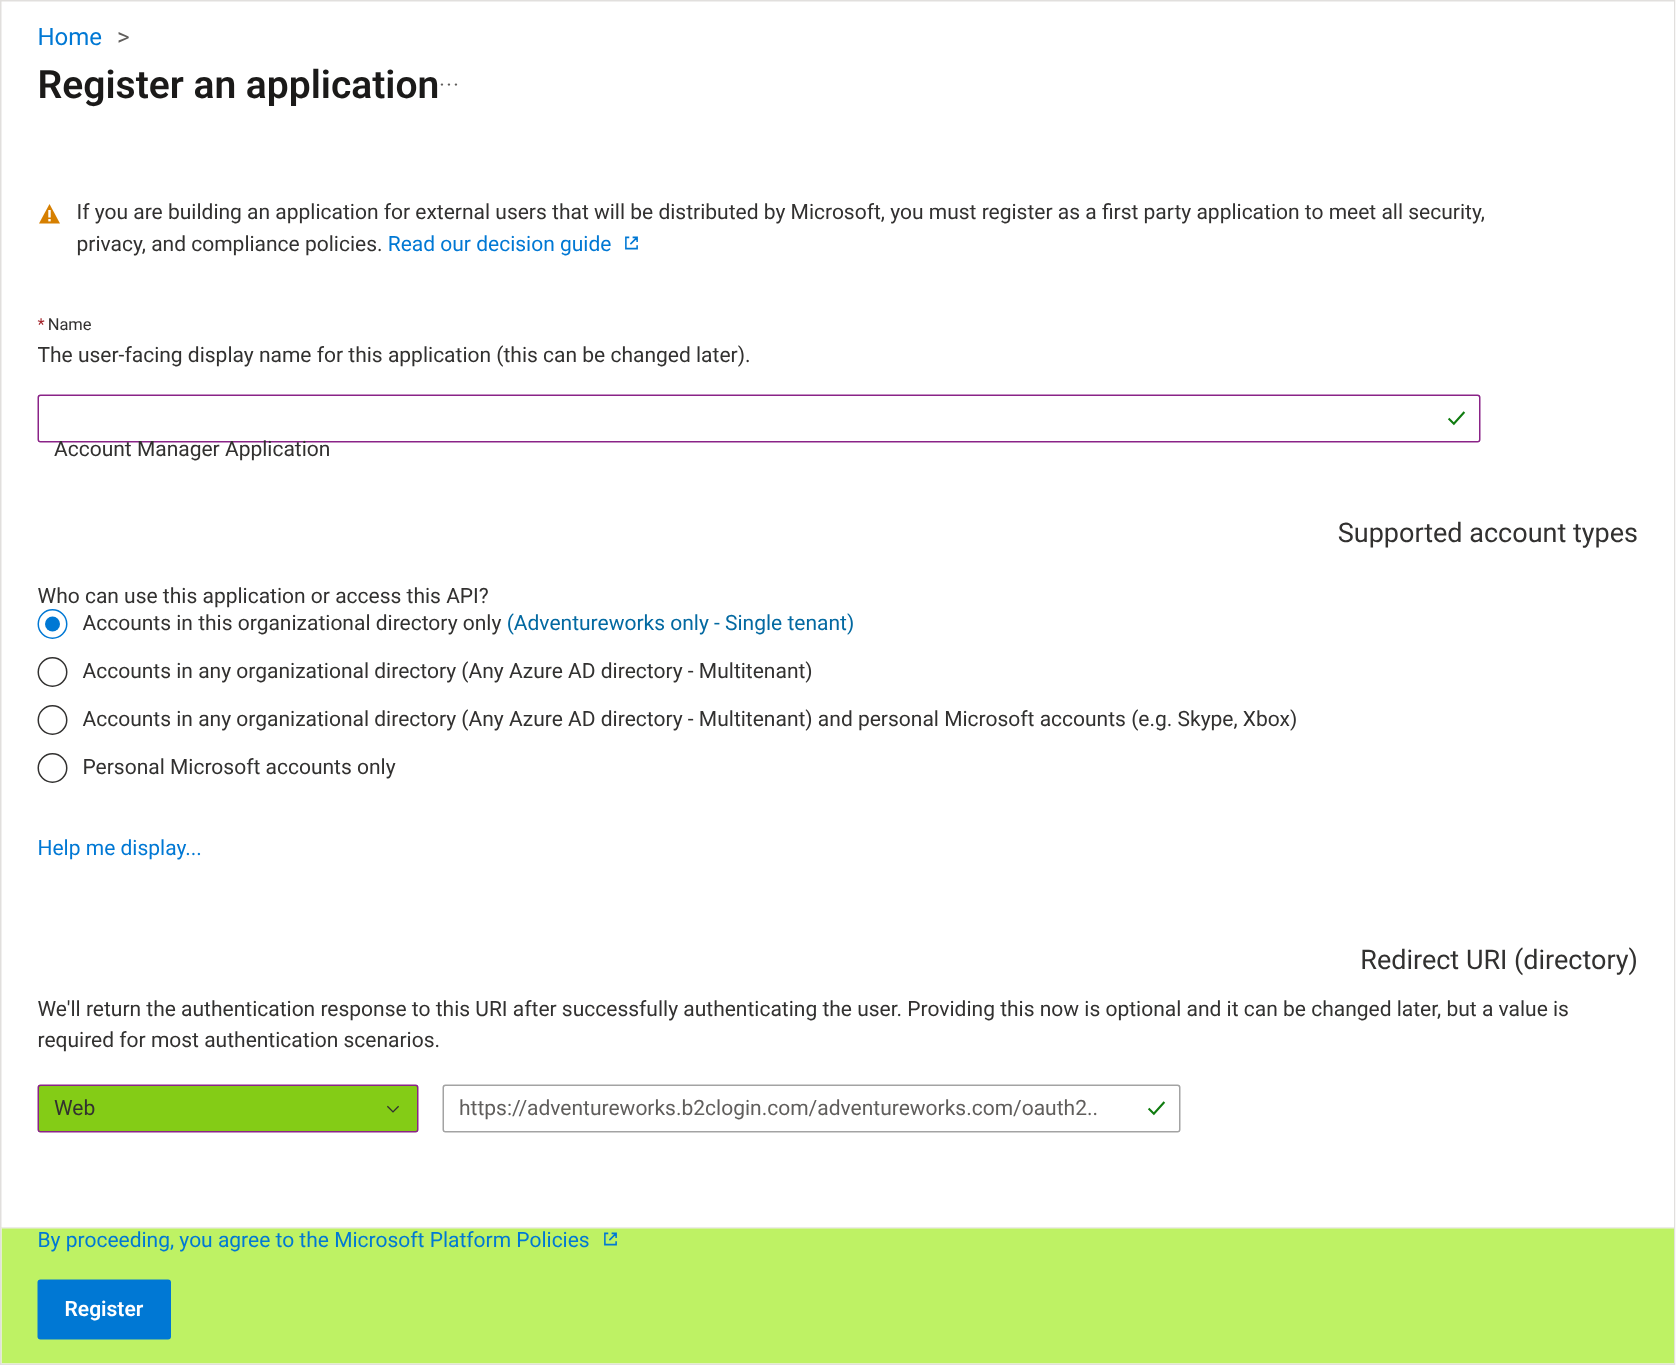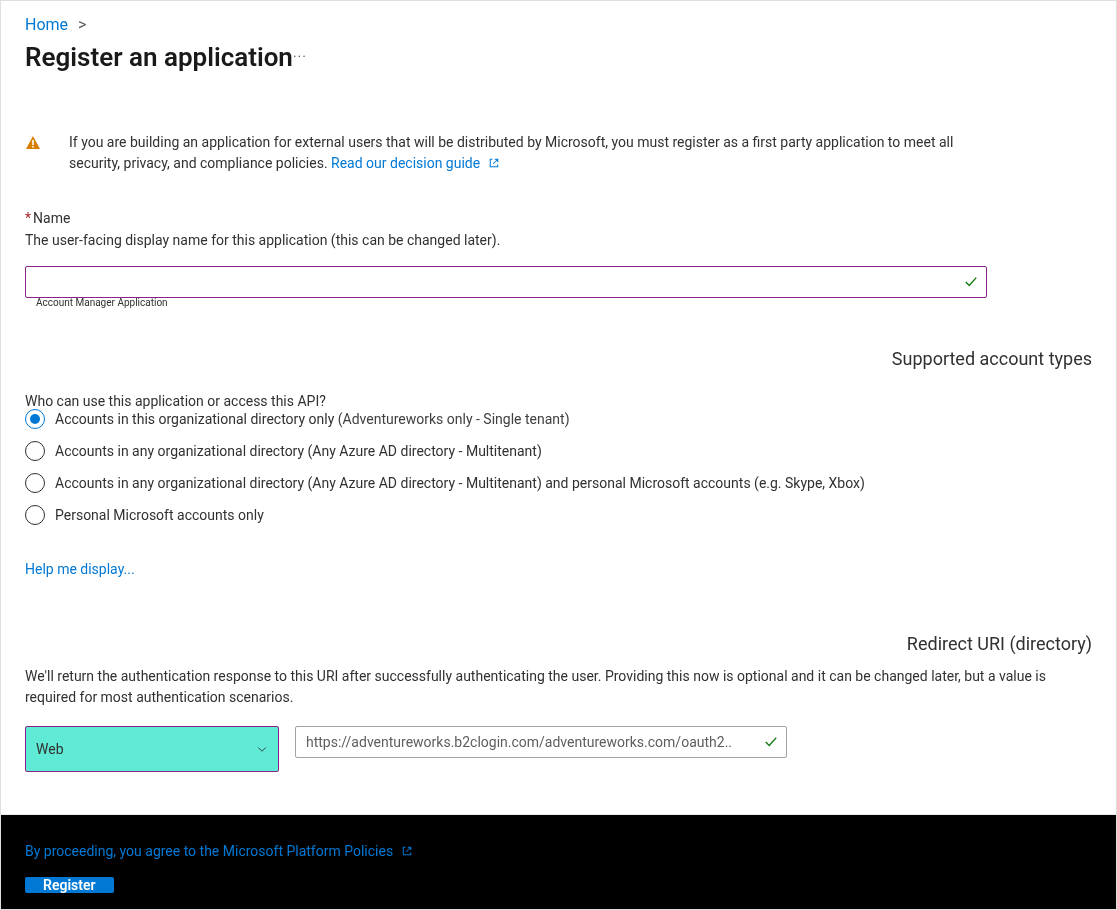--- a/index.html
+++ b/index.html
@@ -44,59 +44,59 @@
     color: #1b1a19;
   }
   .more-icon {
     color: #605e5c;
     letter-spacing: 1px;
     font-size: 14px;
     cursor: pointer;
   }
   .info-banner {
     display: flex;
-    gap: 28px;
+    gap: 10px;
     margin-bottom: 36px;
     padding-right: 100px;
   }
   .warn-icon {
     width: 16px; height: 16px;
     flex: 0 0 16px;
     margin-top: 3px;
   }
   .info-banner .text {
     line-height: 1.5;
   }
   .link { color: #0078d4; text-decoration: none; cursor: pointer; }
   .ext-icon { width: 12px; height: 12px; display: inline-block; vertical-align: -1px; margin-left: 4px; }
 
   .field-block { margin-bottom: 50px; }
   .field-label {
-    font-size: 14px;
+    font-size: 11px;
     margin-bottom: 6px;
   }
   .required-star { color: #a4262c; margin-right: 2px; }
   .field-desc {
     color: #323130;
     margin-bottom: 18px;
   }
   .text-input {
     display: flex;
     align-items: center;
     border: 1px solid #8a2387;
     border-radius: 2px;
     padding: 0 8px;
     height: 32px;
     width: 962px;
   }
   .text-input input {
     flex: 1;
     border: none;
     outline: none;
-    font-size: 10px;
+    font-size: 14px;
     font-family: inherit;
     color: #323130;
     background: transparent;
     margin-top: 41px;
   }
   .check-icon { width: 14px; height: 14px; color: #107c10; flex: 0 0 14px; }
 
   .section-title {
     font-size: 18px;
     font-weight: 400;
@@ -128,40 +128,40 @@
   }
   .radio.selected { border-color: #0078d4; }
   .radio.selected::after {
     content: "";
     position: absolute;
     width: 10px; height: 10px;
     background: #0078d4;
     border-radius: 50%;
     top: 4px; left: 4px;
   }
-  .radio-label .grey { color: #404040; }
+  .radio-label .grey { color: #0369a1; }
 
   .help-link { margin-bottom: 56px; display: inline-block; }
 
   .redirect-row {
     display: flex;
     gap: 16px;
     margin-top: 18px;
   }
   .dropdown {
     width: 254px;
-    height: 46px;
+    height: 32px;
     border: 1px solid #8a2387;
     border-radius: 2px;
     display: flex;
     align-items: center;
     justify-content: space-between;
     padding: 0 10px;
     cursor: pointer;
-    background: #5eead4;
+    background: #84cc16;
   }
   .chevron { width: 12px; height: 12px; color: #323130; }
   .uri-input {
     width: 492px;
     height: 32px;
     border: 1px solid #a3a3a3;
     border-radius: 2px;
     display: flex;
     align-items: center;
     padding: 0 8px;
@@ -174,31 +174,31 @@
     font-family: inherit;
     color: #605e5c;
     background: transparent;
     text-overflow: ellipsis;
   }
 
   .footer {
     position: absolute;
     left: 0; right: 0; bottom: 0;
     border-top: 1px solid #edebe9;
-    padding: 28px 24px 16px 24px;
-    background: #000000;
+    padding: 0 24px 16px 24px;
+    background: #bef264;
   }
   .footer .policy {
     margin-bottom: 18px;
   }
   .btn-primary {
     background: #0078d4;
     color: #fff;
     border: none;
-    height: 16px;
+    height: 40px;
     padding: 0 18px;
     font-size: 14px;
     font-weight: 600;
     font-family: inherit;
     cursor: pointer;
     border-radius: 2px;
   }
 </style>
 </head>
 <body>

